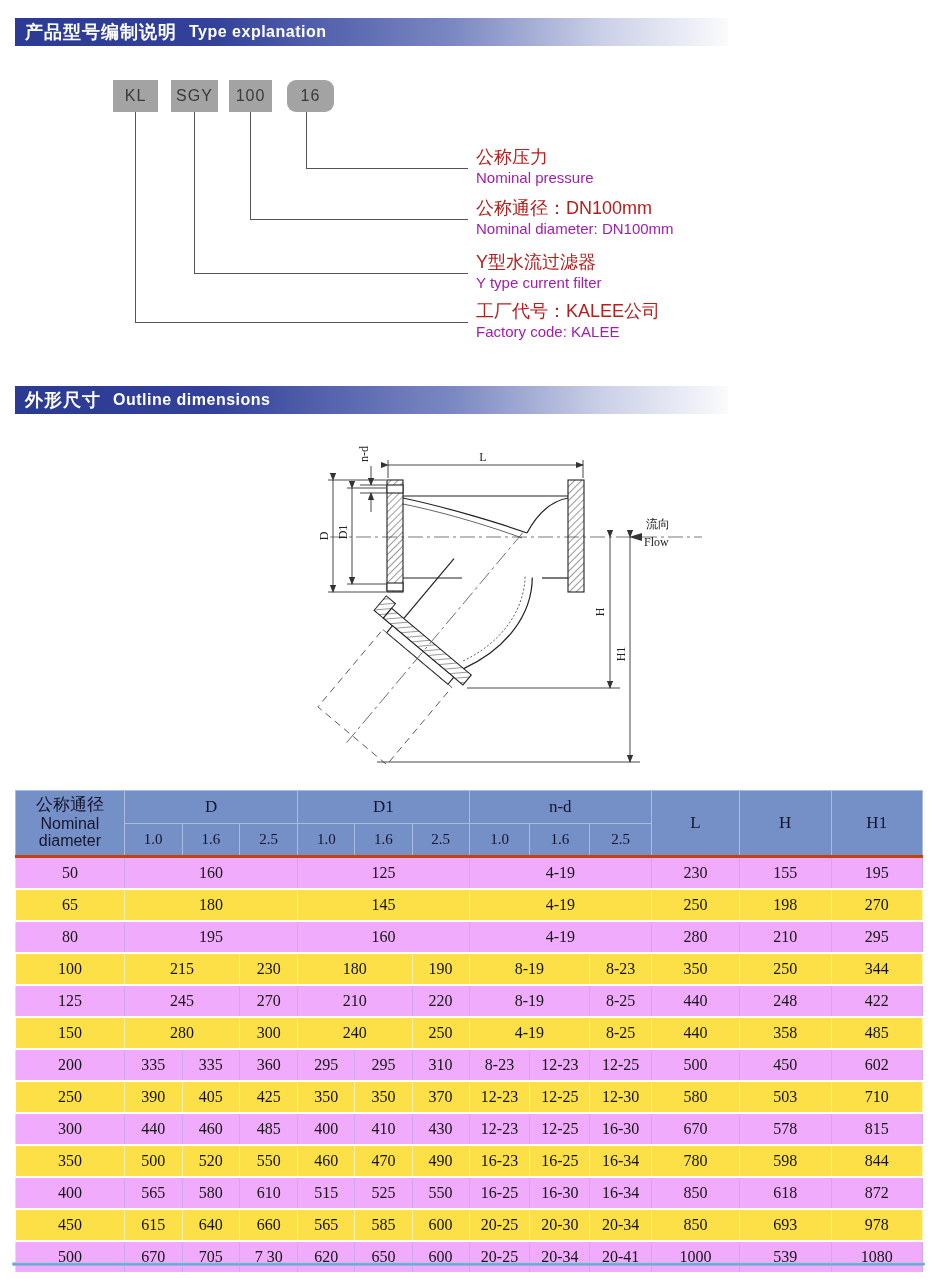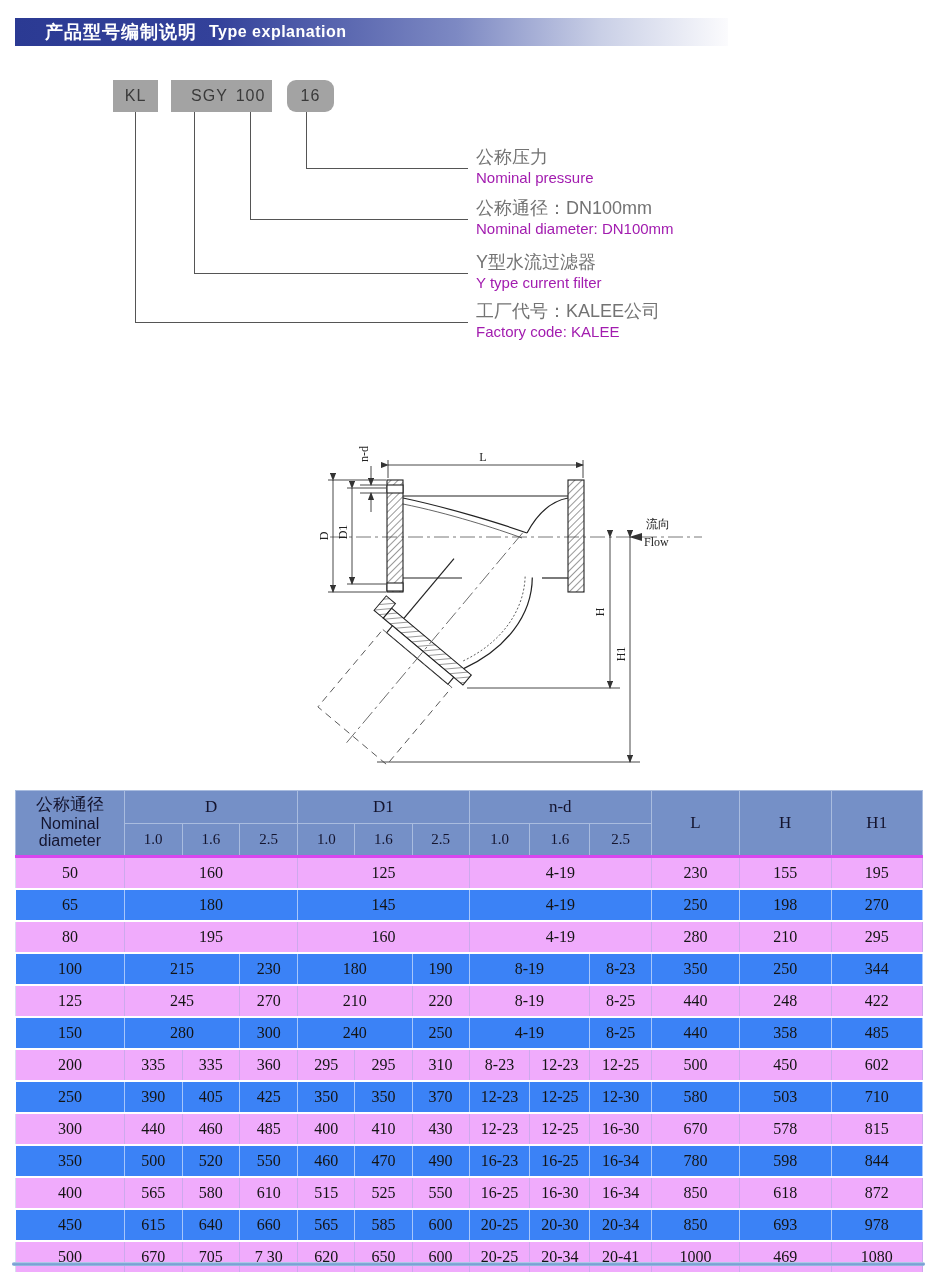--- a/index.html
+++ b/index.html
@@ -2,72 +2,72 @@
 <html><head>
 <meta charset="utf-8">
 <style>
   html,body{margin:0;padding:0;background:#ffffff;}
   body{font-family:"Liberation Sans",sans-serif;color:#1a1a1a;}
   .page{position:relative;width:940px;height:1286px;background:#fff;overflow:hidden;}
 
   
   .secbar{position:absolute;left:15px;width:713px;height:28px;
     background:linear-gradient(90deg,#2b3a93 0%,#33419a 28%,#7d89c3 62%,#c9cfe6 82%,#fbfbfd 100%);
-    display:flex;align-items:center;padding-left:30px;box-sizing:border-box;}
+    display:flex;align-items:center;padding-left:10px;box-sizing:border-box;}
   .secbar .cn{color:#fff;font-weight:bold;font-size:18px;letter-spacing:1px;}
   .secbar .en{color:#fff;font-weight:bold;font-size:16px;margin-left:12px;letter-spacing:.5px;}
 
   
   .code-box{position:absolute;top:80px;height:32px;background:#a3a3a3;
     display:flex;align-items:center;justify-content:center;
     font-size:16px;color:#3a3a3a;letter-spacing:1px;}
   .leader{position:absolute;border-left:1px solid #555;border-bottom:1px solid #555;}
   .expl{position:absolute;left:476px;line-height:1.15;}
-  .expl .cn{font-size:18px;color:#737373;}
+  .expl .cn{font-size:18px;color:#b91c1c;}
   .expl .en{font-size:15px;color:#a21caf;margin-top:1px;}
 
   
   .drawing{position:absolute;left:290px;top:432px;width:460px;height:348px;}
   .drawing svg{width:100%;height:100%;}
   .dim-text{font-family:"Liberation Serif",serif;font-size:12px;fill:#222;}
 
   
   .dims-table{position:absolute;left:15px;top:790px;width:908px;border-collapse:collapse;
     font-family:"Liberation Serif",serif;}
   .dims-table th,.dims-table td{text-align:center;vertical-align:middle;padding:0;}
   .dims-table thead th{background:#7590c7;color:#14142e;font-weight:normal;
     border:1px solid #a9bcdf;height:32px;font-size:17px;}
   .dims-table thead tr.sub th{font-size:15px;height:31px;}
   .dims-table thead th.colhead{font-size:16px;line-height:1.1;}
   .dims-table thead th.colhead .cn{font-size:17px;}
   .dims-table thead th.colhead .en{font-family:"Liberation Sans",sans-serif;font-size:16px;}
-  .dims-table thead{border-bottom:3px solid #d946ef;}
+  .dims-table thead{border-bottom:3px solid #c2410c;}
   .dims-table tbody td{height:30px;font-size:16px;color:#141414;
     border-left:1px solid rgba(140,165,210,.35);border-right:1px solid rgba(140,165,210,.35);}
   .dims-table tbody tr{background:#f0abfc;}
-  .dims-table tbody tr.shade{background:#3b82f6;}
+  .dims-table tbody tr.shade{background:#fde047;}
   .dims-table tbody tr.shade td{border-left:1px solid rgba(255,255,255,.55);
     border-right:1px solid rgba(255,255,255,.55);
     border-top:2px solid #fff;border-bottom:2px solid #fff;}
   .bottom-rule{position:absolute;left:12px;top:1262px;width:913px;height:4px;border-radius:2px;
     background:linear-gradient(180deg,#c3d7ee 0%,#6e97cf 50%,#9fc0e4 100%);}
 </style>
 </head>
 <body>
 
 <div class="page">
 
   <div class="secbar" style="top:18px;">
     <span class="cn">产品型号编制说明</span>
     <span class="en">Type explanation</span>
   </div>
 
   <div>
     <div class="code-box" style="left:113px;width:45px;">KL</div>
-    <div class="code-box" style="left:171px;width:47px;padding-left:15px;">SGY</div>
+    <div class="code-box" style="left:171px;width:47px;">SGY</div>
     <div class="code-box" style="left:229px;width:43px;">100</div>
     <div class="code-box" style="left:287px;width:47px;border-radius:9px;">16</div>
 
     <div class="leader" style="left:306px;top:112px;width:161px;height:56px;"></div>
     <div class="leader" style="left:250px;top:112px;width:217px;height:107px;"></div>
     <div class="leader" style="left:194px;top:112px;width:273px;height:161px;"></div>
     <div class="leader" style="left:135px;top:112px;width:332px;height:210px;"></div>
 
     <div class="expl" style="top:147px;">
       <div class="cn">公称压力</div>
@@ -80,20 +80,24 @@
     <div class="expl" style="top:252px;">
       <div class="cn">Y型水流过滤器</div>
       <div class="en">Y type current filter</div>
     </div>
     <div class="expl" style="top:301px;">
       <div class="cn">工厂代号：KALEE公司</div>
       <div class="en">Factory code: KALEE</div>
     </div>
   </div>
 
+  <div class="secbar" style="top:386px;">
+    <span class="cn">外形尺寸</span>
+    <span class="en">Outline dimensions</span>
+  </div>
 
   <div class="drawing">
     <svg viewBox="0 0 460 348">
       <defs>
         <pattern id="hatch" width="5" height="5" patternUnits="userSpaceOnUse" patternTransform="rotate(45)">
           <line x1="0" y1="0" x2="0" y2="5" stroke="#444" stroke-width="1.1"></line>
         </pattern>
         <marker id="arr" markerWidth="9" markerHeight="7" refX="8" refY="3.5" orient="auto">
           <path d="M0,0 L9,3.5 L0,7 z" fill="#333"></path>
         </marker>
@@ -375,20 +379,20 @@
           <td>670</td>
           <td>705</td>
           <td>7 30</td>
           <td>620</td>
           <td>650</td>
           <td>600</td>
           <td>20-25</td>
           <td>20-34</td>
           <td>20-41</td>
           <td>1000</td>
-          <td>469</td>
+          <td>539</td>
           <td>1080</td>
         </tr>
       </tbody>
   </table>
 
   <div class="bottom-rule"></div>
 </div>
 
 </body></html>

